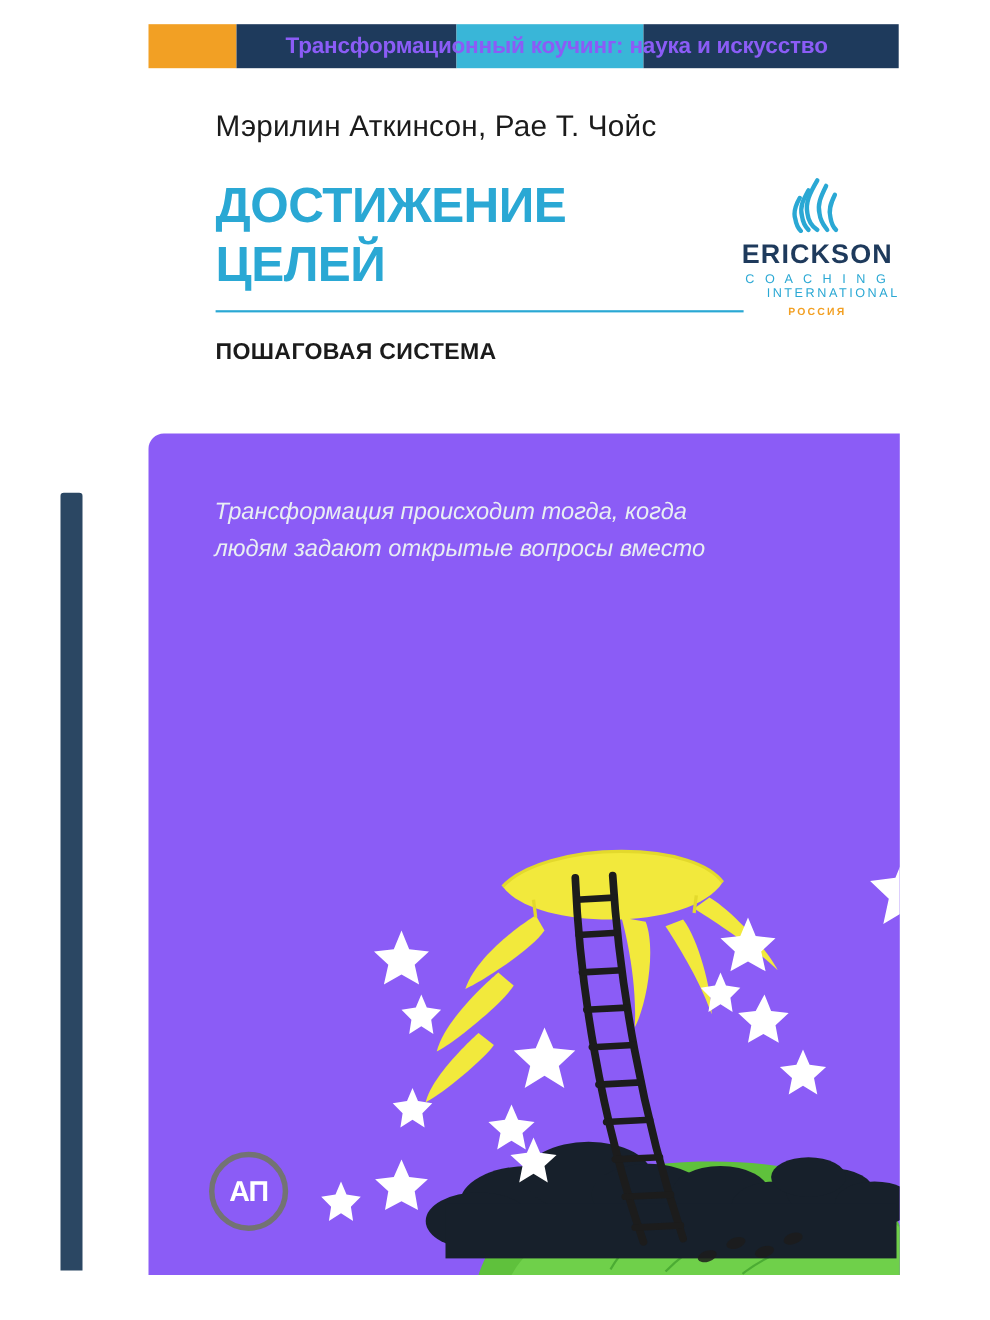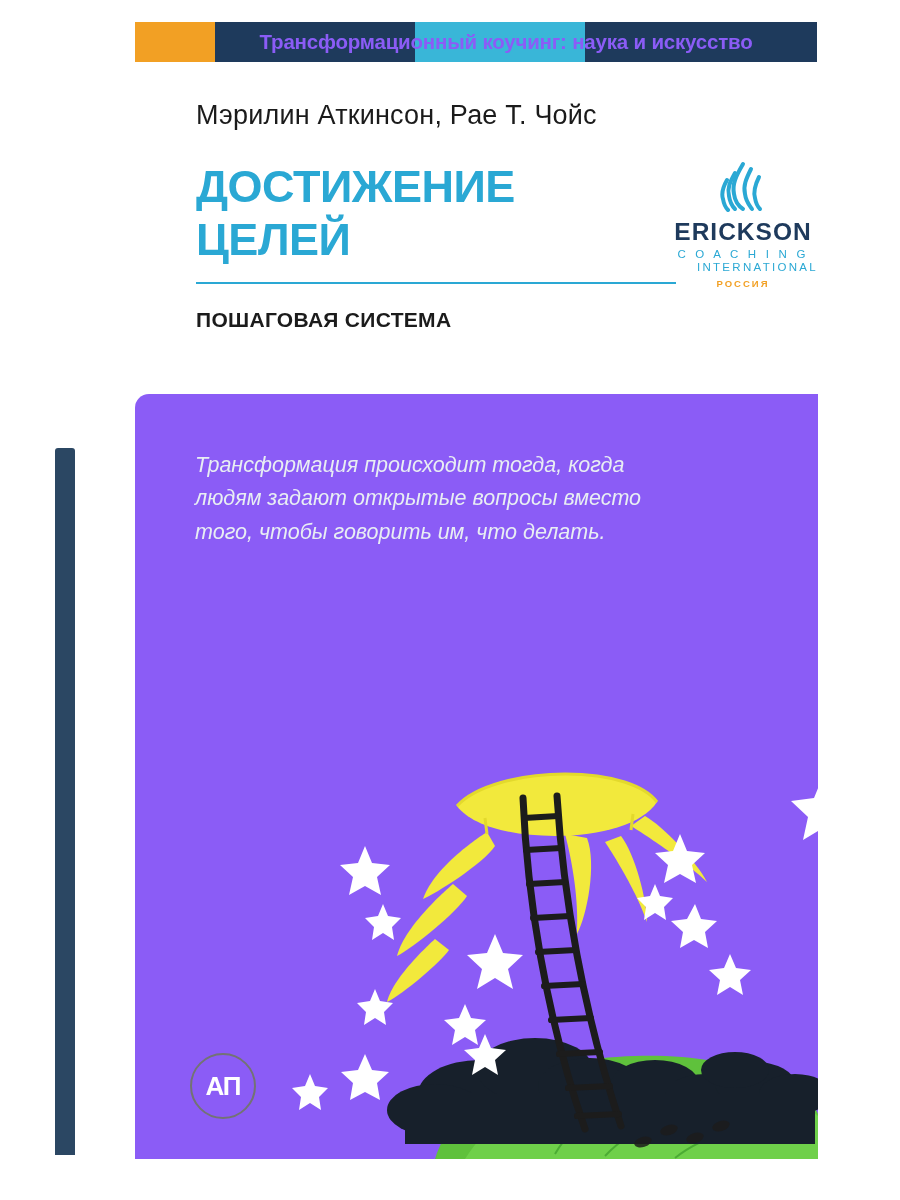--- a/index.html
+++ b/index.html
@@ -164,21 +164,21 @@
   .quote .ln { display: block; white-space: nowrap; }
 
   
   .badge {
     position: absolute;
     left: 55px;
     bottom: 40px;
     width: 62px;
     height: 62px;
     border-radius: 50%;
-    border: 2px solid #737373;
+    border: 5px solid #737373;
     color: #ffffff;
     font-size: 26px;
     font-weight: bold;
     display: flex;
     align-items: center;
     justify-content: center;
     letter-spacing: -1px;
   }
 
   .illus {
@@ -308,19 +308,18 @@
         <path d="M595 560 l6 14 15 2 -11 10 3 15 -13 -8 -13 8 3 -15 -11 -10 15 -2 Z"></path>
         <path d="M520 490 l5 12 13 2 -9 9 2 13 -11 -7 -11 7 2 -13 -9 -9 13 -2 Z"></path>
         <path d="M248 510 l5 12 13 2 -9 9 2 13 -11 -7 -11 7 2 -13 -9 -9 13 -2 Z"></path>
         <path d="M175 680 l5 12 13 2 -9 9 2 13 -11 -7 -11 7 2 -13 -9 -9 13 -2 Z"></path>
       </g>
     </svg>
 
     <div class="quote">
       <span class="ln">Трансформация происходит тогда, когда</span>
       <span class="ln">людям задают открытые вопросы вместо</span>
-      <span class="ln">того, чтобы говорить им, что делать.</span>
     </div>
 
     <div class="badge">АП</div>
   </div>
 
 </div>
 
 </body></html>

